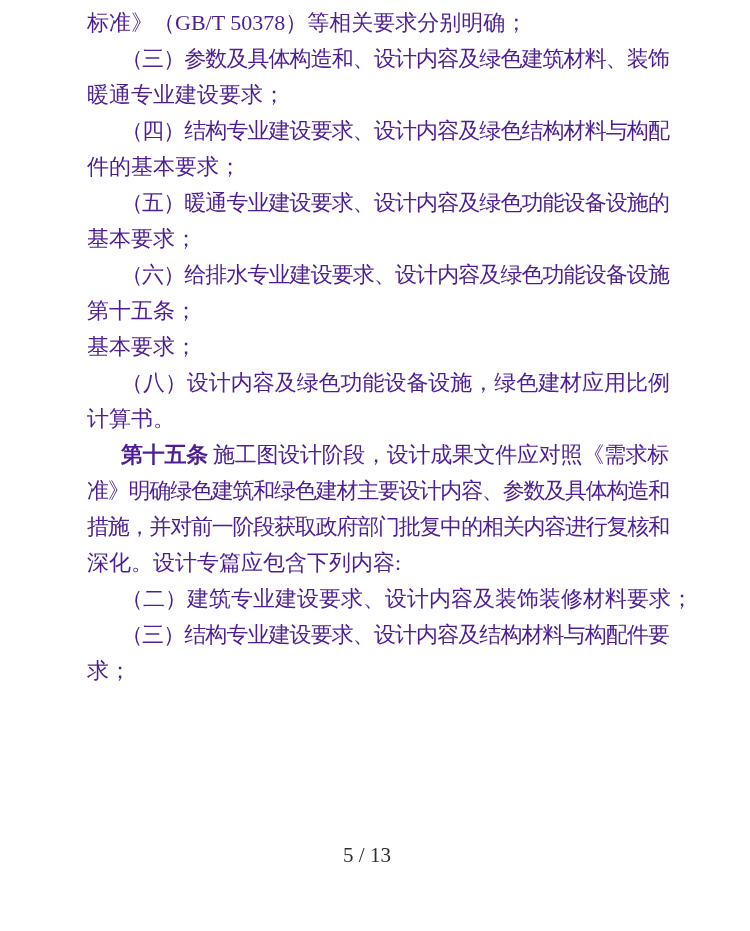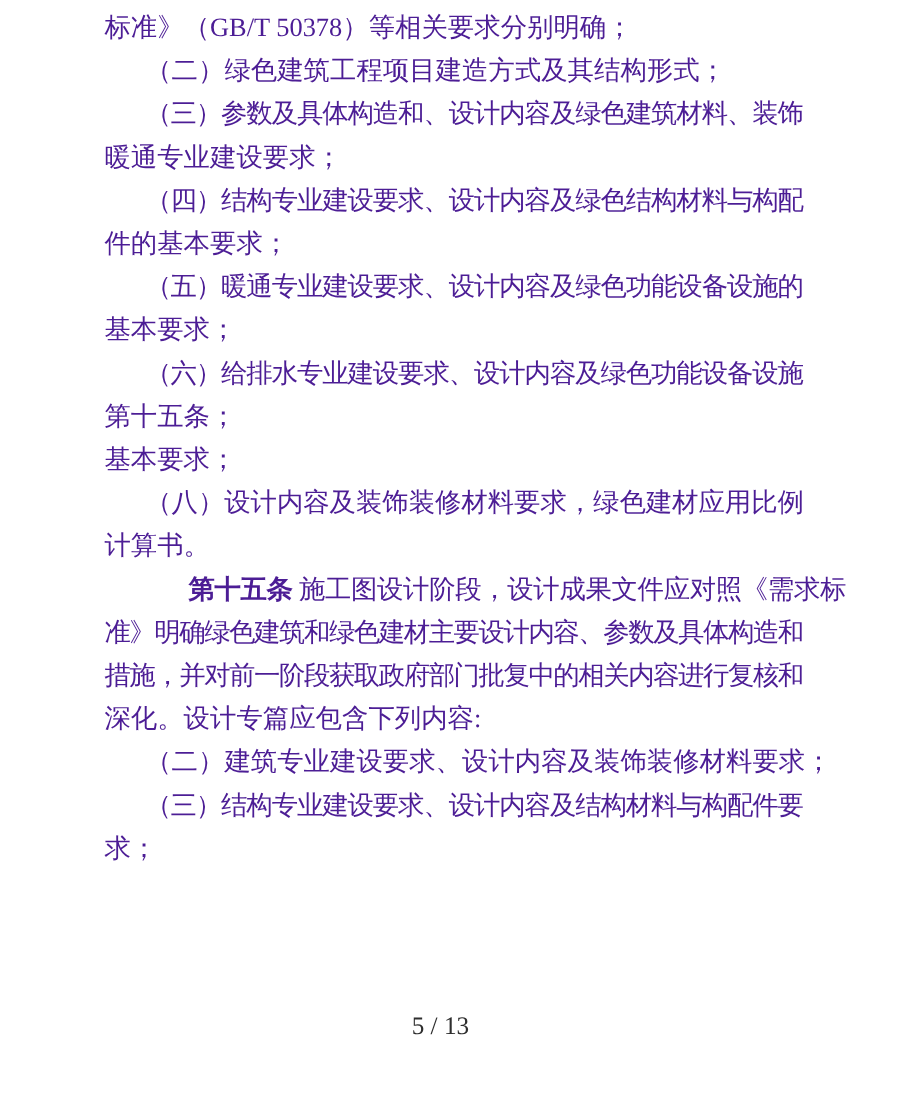--- a/index.html
+++ b/index.html
@@ -31,51 +31,49 @@
   }
   .line.indent {
     padding-left: 34px;
   }
   .line.fill {
     text-align: justify;
     text-align-last: justify;
   }
   .seg-bold {
     font-weight: bold;
-    margin-left: 36px;
   }
   .page-number {
     position: absolute;
     left: 0;
     right: 16px;
     top: 843px;
     height: 24px;
     line-height: 24px;
     text-align: center;
     font-size: 21px;
     color: #2e2e2e;
   }
 </style>
 </head>
 <body>
 
 <div class="page">
   <div class="textblock" id="textblock">
       <div class="line"><span class="t">标准》（GB/T 50378）等相关要求分别明确；</span></div>
-      <div class="line indent"><span class="t">（二）绿色建筑工程项目建造方式及其结构形式；</span></div>
       <div class="line indent fill"><span class="t" style="letter-spacing: -0.923077px;">（三）参数及具体构造和、设计内容及绿色建筑材料、装饰</span></div>
       <div class="line"><span class="t">暖通专业建设要求；</span></div>
       <div class="line indent fill"><span class="t" style="letter-spacing: -0.923077px;">（四）结构专业建设要求、设计内容及绿色结构材料与构配</span></div>
       <div class="line"><span class="t">件的基本要求；</span></div>
       <div class="line indent fill"><span class="t" style="letter-spacing: -0.923077px;">（五）暖通专业建设要求、设计内容及绿色功能设备设施的</span></div>
       <div class="line"><span class="t">基本要求；</span></div>
       <div class="line indent fill"><span class="t" style="letter-spacing: -0.923077px;">（六）给排水专业建设要求、设计内容及绿色功能设备设施</span></div>
       <div class="line"><span class="t">第十五条；</span></div>
       <div class="line"><span class="t">基本要求；</span></div>
-      <div class="line indent fill"><span class="t" style="letter-spacing: -0.923077px;">（八）设计内容及装饰装修材料要求，绿色建材应用比例</span></div>
+      <div class="line indent fill"><span class="t" style="letter-spacing: -0.923077px;">（八）设计内容及绿色功能设备设施，绿色建材应用比例</span></div>
       <div class="line"><span class="t">计算书。</span></div>
       <div class="line indent fill"><span class="t" style="letter-spacing: -0.288462px;"><span class="seg-bold">第十五条</span><span> 施工图设计阶段，设计成果文件应对照《需求标</span></span></div>
       <div class="line fill"><span class="t" style="letter-spacing: -1.21429px;">准》明确绿色建筑和绿色建材主要设计内容、参数及具体构造和</span></div>
       <div class="line fill"><span class="t" style="letter-spacing: -1.21429px;">措施，并对前一阶段获取政府部门批复中的相关内容进行复核和</span></div>
       <div class="line"><span class="t">深化。设计专篇应包含下列内容:</span></div>
       <div class="line indent"><span class="t">（二）建筑专业建设要求、设计内容及装饰装修材料要求；</span></div>
       <div class="line indent fill"><span class="t" style="letter-spacing: -0.923077px;">（三）结构专业建设要求、设计内容及结构材料与构配件要</span></div>
       <div class="line"><span class="t">求；</span></div>
     </div>
   <div class="page-number">5 / 13</div>

